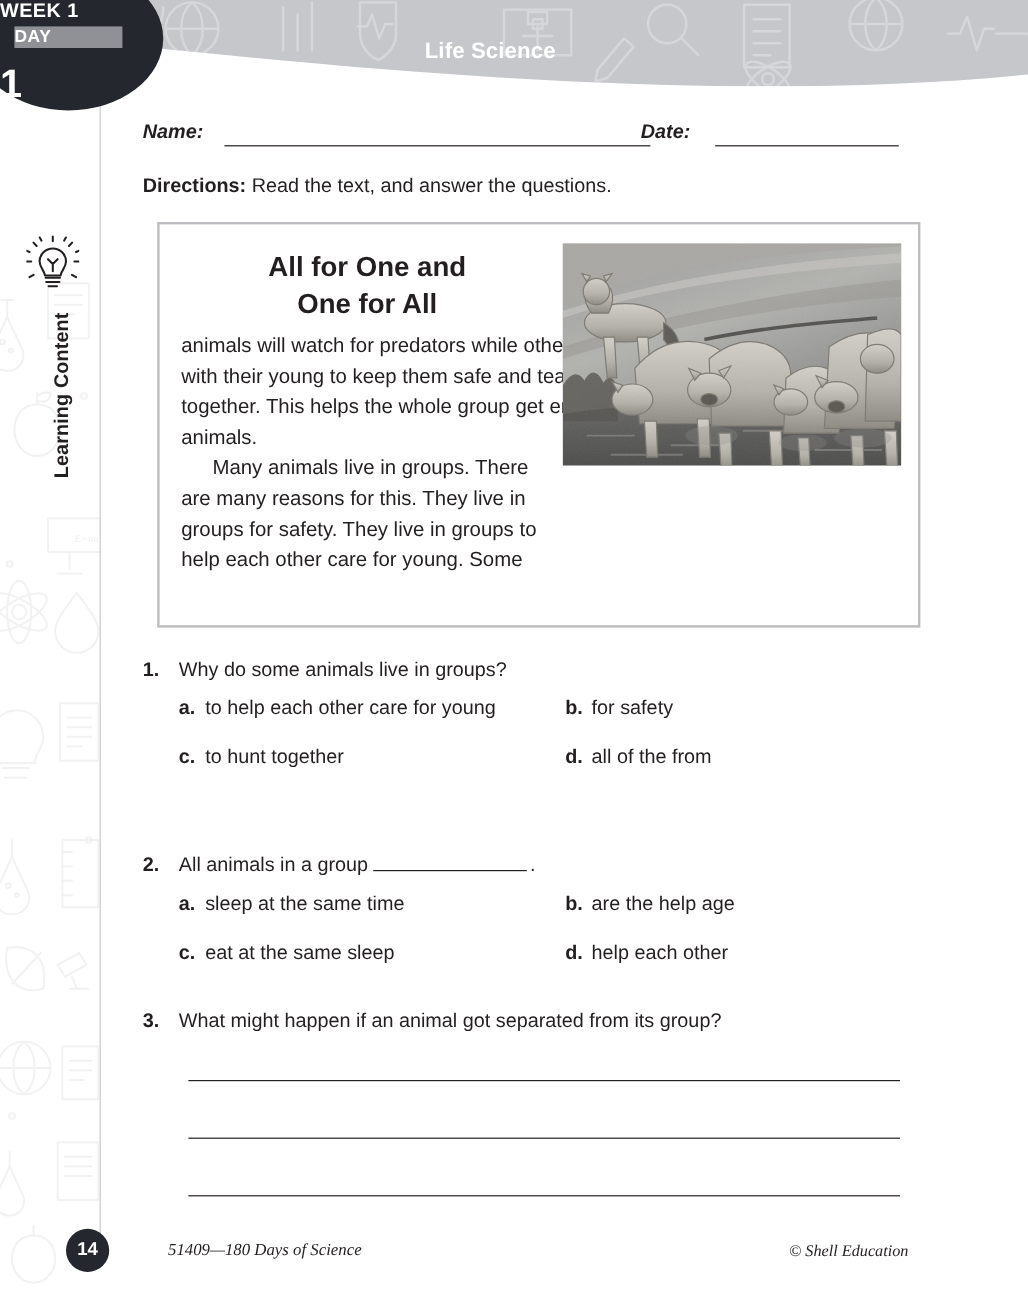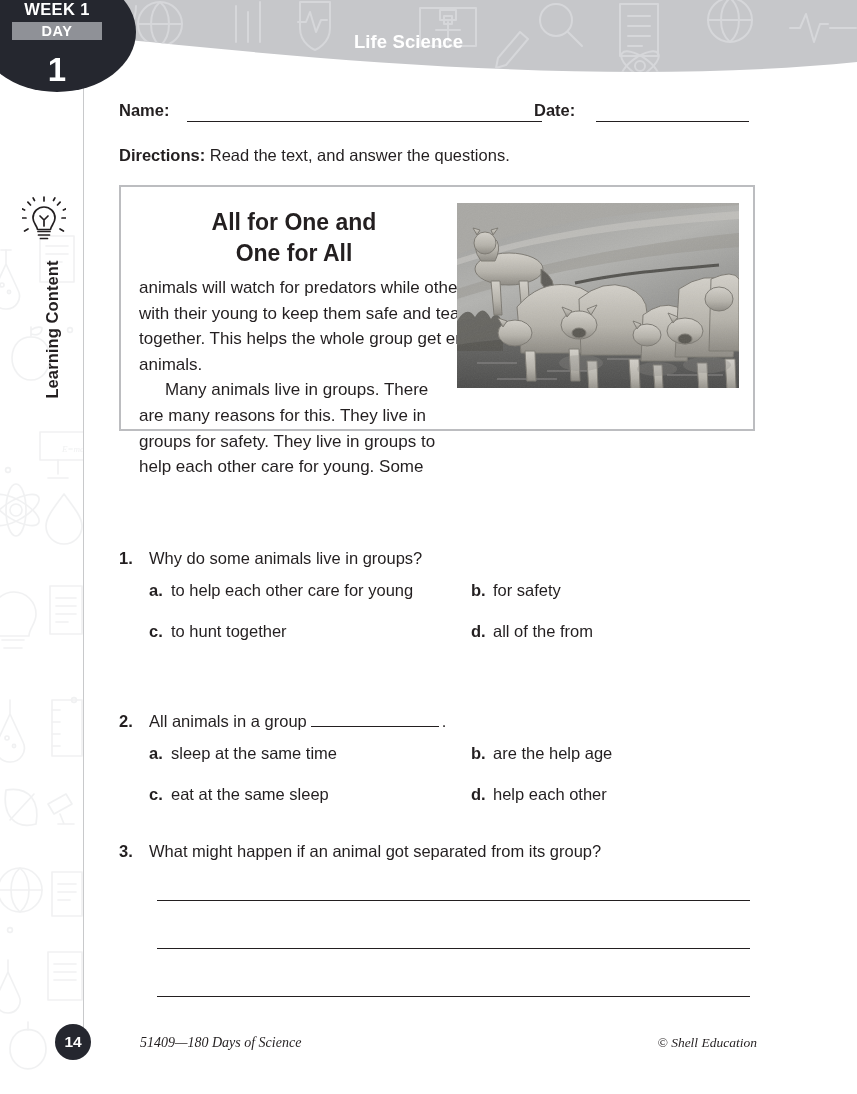--- a/index.html
+++ b/index.html
@@ -57,21 +57,20 @@
     height: 120px;
     border-radius: 50%;
     background: #25272f;
     z-index: 12;
   }
   #week-day-inner {
     position: absolute;
     left: 22px;
     top: 28px;
     width: 114px;
-    text-align: center;
   }
   #week-label {
     font-size: 16.5px;
     font-weight: bold;
     color: #ffffff;
     letter-spacing: 0.4px;
     line-height: 19px;
   }
   #day-label-band {
     margin: 3px auto 12px auto;
@@ -152,20 +151,21 @@
     position: absolute;
     left: 0;
     top: 101px;
     width: 640px;
     height: 26px;
   }
   .field-label {
     font-size: 16.5px;
     font-weight: bold;
     color: #231f20;
+    font-style: italic;
   }
   #name-label { position: absolute; left: 0; top: 0; }
   #name-rule {
     position: absolute;
     left: 68px; top: 20px;
     width: 355px; height: 1px;
     background: #231f20;
   }
   #date-label { position: absolute; left: 415px; top: 0; }
   #date-rule {
@@ -182,24 +182,24 @@
     top: 144px;
     font-size: 16.5px;
     line-height: 22px;
   }
   #directions-label { font-weight: bold; }
   #directions-text { font-weight: normal; }
 
   
   #passage-box {
     position: absolute;
-    left: 0;
+    left: 12px;
     top: 185px;
     width: 636px;
-    height: 246px;
+    height: 338px;
     box-sizing: border-box;
     border: 2px solid #bcbdc0;
     background: #ffffff;
   }
   #passage-inner {
     position: relative;
     padding: 16px 18px 10px 18px;
   }
   #passage-title {
     width: 310px;

